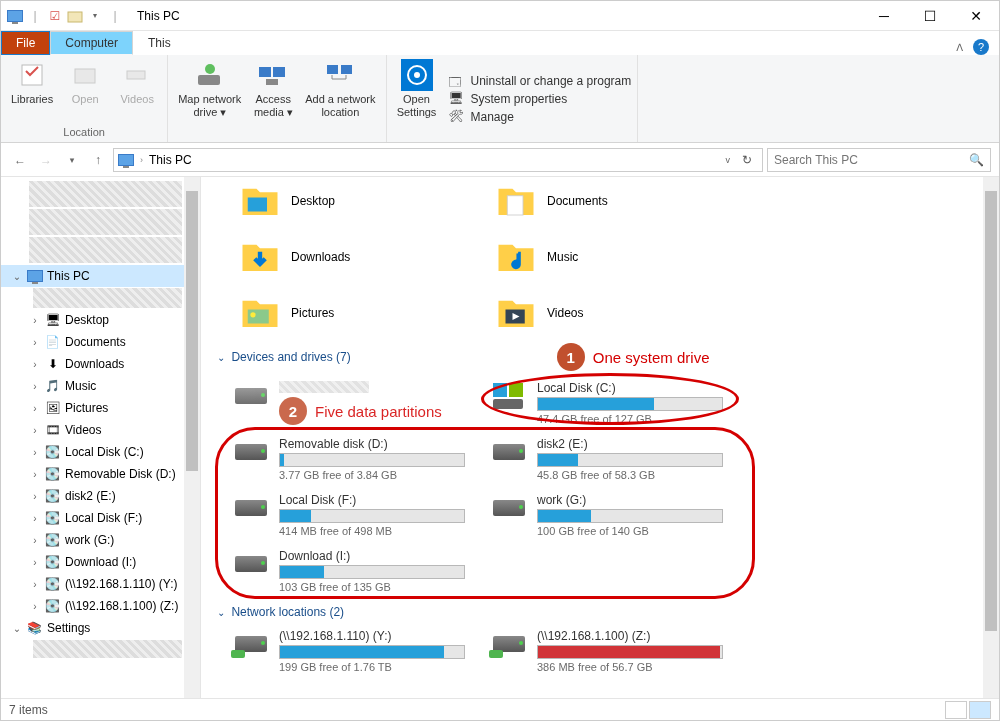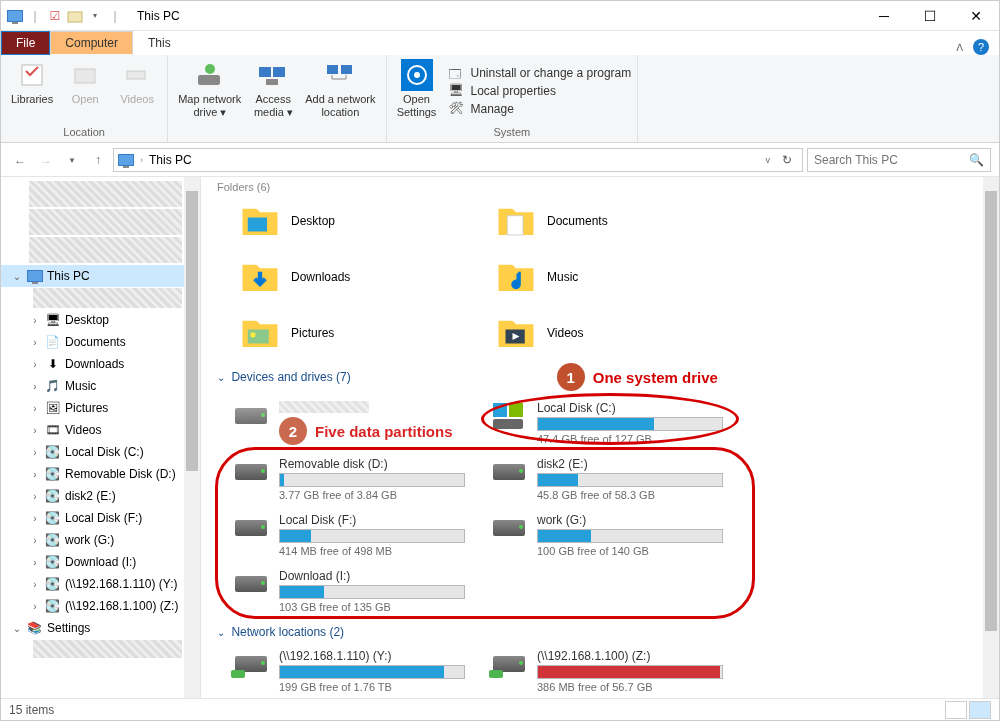--- a/index.html
+++ b/index.html
@@ -9,22 +9,22 @@
 .titlebar { height: 30px; display: flex; align-items: center; border-bottom: 1px solid #e5e5e5; }
 .titlebar .qat { display: flex; align-items: center; gap: 4px; padding: 0 6px; }
 .titlebar .qat-icon { width: 16px; height: 16px; display: flex; align-items: center; justify-content: center; }
 .titlebar .title { margin-left: 8px; }
 .titlebar .wincontrols { margin-left: auto; display: flex; }
 .titlebar .wincontrols div { width: 46px; height: 30px; display: flex; align-items: center; justify-content: center; font-size: 14px; font-family: sans-serif; }
 
 
 .tabs { height: 24px; display: flex; align-items: flex-end; background: #fff; }
 .tab { padding: 4px 14px; border: 1px solid transparent; color: #333; }
-.tab.file { background: #7f1d1d; color: #fff; border-color: #1979ca; }
-.tab.active { border: 1px solid #d4d4d4; border-bottom: 1px solid #f5f6f7; background: #fdba74; }
+.tab.file { background: #c2410c; color: #fff; border-color: #1979ca; }
+.tab.active { border: 1px solid #d4d4d4; border-bottom: 1px solid #f5f6f7; background: #7dd3fc; }
 .ribbon-controls { margin-left: auto; display: flex; align-items: center; gap: 10px; padding-right: 10px; }
 .help-icon { width: 16px; height: 16px; border-radius: 50%; background: #1979ca; color: #fff; text-align: center; line-height: 16px; font-size: 11px; }
 
 
 .ribbon { height: 88px; background: #f5f6f7; border-bottom: 1px solid #d4d4d4; display: flex; }
 .ribbon-group { border-right: 1px solid #e1e1e1; padding: 2px 6px; display: flex; flex-direction: column; }
 .ribbon-group .buttons { flex: 1; display: flex; gap: 4px; }
 .ribbon-group .label { text-align: center; font-size: 11px; color: #666; padding: 2px 0; }
 .rbtn { display: flex; flex-direction: column; align-items: center; justify-content: flex-start; padding: 2px 4px; min-width: 48px; }
 .rbtn .ricon { width: 32px; height: 32px; display: flex; align-items: center; justify-content: center; }
@@ -34,21 +34,21 @@
 .ribbon-list .row { display: flex; align-items: center; gap: 6px; font-size: 11px; color: #333; }
 .ribbon-list .row .micon { width: 16px; height: 16px; }
 
 
 .navbar { height: 34px; border-bottom: 1px solid #e5e5e5; display: flex; align-items: center; padding: 0 8px; gap: 4px; }
 .navbtn { width: 22px; height: 22px; display: flex; align-items: center; justify-content: center; color: #666; }
 .navbtn.disabled { color: #ccc; }
 .addressbar { flex: 1; height: 24px; border: 1px solid #ccc; display: flex; align-items: center; padding: 0 4px; gap: 6px; }
 .addressbar .crumb { display: flex; align-items: center; gap: 4px; }
 .addr-btn { width: 22px; height: 22px; display: flex; align-items: center; justify-content: center; color: #555; }
-.searchbox { width: 184px; height: 24px; border: 1px solid #ccc; display: flex; align-items: center; padding: 0 6px; color: #888; }
+.searchbox { width: 224px; height: 24px; border: 1px solid #ccc; display: flex; align-items: center; padding: 0 6px; color: #888; }
 .searchbox input { border: none; outline: none; flex: 1; font-size: 12px; }
 .searchbox .sicon { color: #888; }
 
 
 .main { display: flex; height: 521px; }
 .sidebar { width: 200px; border-right: 1px solid #e5e5e5; overflow: hidden; position: relative; }
 .tree { padding: 2px 0; }
 .tree-item { display: flex; align-items: center; height: 22px; padding-left: 10px; gap: 4px; white-space: nowrap; }
 .tree-item .arrow { width: 12px; display: inline-block; text-align: center; color: #666; font-size: 10px; }
 .tree-item .ticon { width: 16px; height: 16px; display: inline-flex; align-items: center; justify-content: center; }
@@ -75,21 +75,21 @@
 .drive-icon { width: 36px; height: 30px; flex-shrink: 0; display: flex; align-items: center; justify-content: center; }
 .drive-body { flex: 1; }
 .drive-name { font-size: 12px; color: #333; margin-bottom: 2px; }
 .drive-bar { height: 14px; border: 1px solid #b8b8b8; background: #e6e6e6; position: relative; margin-bottom: 2px; }
 .drive-fill { height: 100%; background: #26a0da; }
 .drive-fill.red { background: #d13438; }
 .drive-free { font-size: 11px; color: #6b6b6b; }
 
 
 .circle-badge { width: 28px; height: 28px; border-radius: 50%; background: #c1502e; color: #fff; display: flex; align-items: center; justify-content: center; font-weight: bold; font-size: 15px; }
-.anno-text { color: #d40000; font-weight: bold; font-size: 15px; }
+.anno-text { color: #d40000; font-weight: normal; font-size: 15px; }
 .anno-ellipse { position: absolute; border: 3px solid #d40000; border-radius: 50%; pointer-events: none; }
 .anno-roundrect { position: absolute; border: 3px solid #d40000; border-radius: 40px; pointer-events: none; }
 
 
 .statusbar { position: absolute; bottom: 0; left: 0; right: 0; height: 22px; border-top: 1px solid #e5e5e5; display: flex; align-items: center; padding: 0 8px; font-size: 11px; color: #555; background: #fff; }
 .statusbar .view-icons { margin-left: auto; display: flex; gap: 2px; }
 .statusbar .view-icons div { width: 22px; height: 18px; border: 1px solid #ccc; }
 
 
 .folder-svg { fill: #ffcf48; }
@@ -215,29 +215,28 @@
         <div class="rlabel" style="white-space:pre">Open
 Settings</div>
       </div>
       <div class="ribbon-list">
         <div class="row">
             <span class="micon">🗔</span>
             <span>Uninstall or change a program</span>
           </div>
         <div class="row">
             <span class="micon">🖥</span>
-            <span>Local properties</span>
+            <span>System properties</span>
           </div>
         <div class="row">
             <span class="micon">🛠</span>
             <span>Manage</span>
           </div>
       </div>
     </div>
-    <div class="label">System</div>
   </div>
 </div>
 
 <div class="navbar">
   <div class="navbtn">←</div>
   <div class="navbtn disabled">→</div>
   <div class="navbtn" style="font-size:9px">▾</div>
   <div class="navbtn">↑</div>
   <div class="addressbar">
     <span class="pc-icon"></span>
@@ -343,21 +342,20 @@
           <span>Settings</span>
         </div>
       <div class="tree-item indent1 pixelated" style="height:18px;margin:1px 18px 1px 32px"></div>
     </div>
     <div class="sidebar-scroll">
       <div class="sidebar-thumb" style="top:14px;height:280px"></div>
     </div>
   </div>
 
   <div class="content">
-    <div style="color:#888;padding:4px 8px;font-size:11px">Folders (6)</div>
     <div class="folders-grid">
       <div class="folder-item">
         <svg class="folder-icon" viewBox="0 0 48 48">
             <path class="folder-svg" d="M4 10h16l4 4h20v26H4z"></path>
             <rect x="10" y="20" width="22" height="16" fill="#26a0da"></rect>
           </svg>
         <span>Desktop</span>
       </div>
       <div class="folder-item">
         <svg class="folder-icon" viewBox="0 0 48 48">
@@ -546,18 +544,18 @@
       </div>
     </div>
 
     <div class="content-scroll">
       <div class="content-thumb" style="top:14px;height:440px"></div>
     </div>
   </div>
 </div>
 
 <div class="statusbar">
-  <span>15 items</span>
+  <span>7 items</span>
   <div class="view-icons">
     <div></div>
     <div style="background:#cce8ff"></div>
   </div>
 </div>
 
 </body></html>

